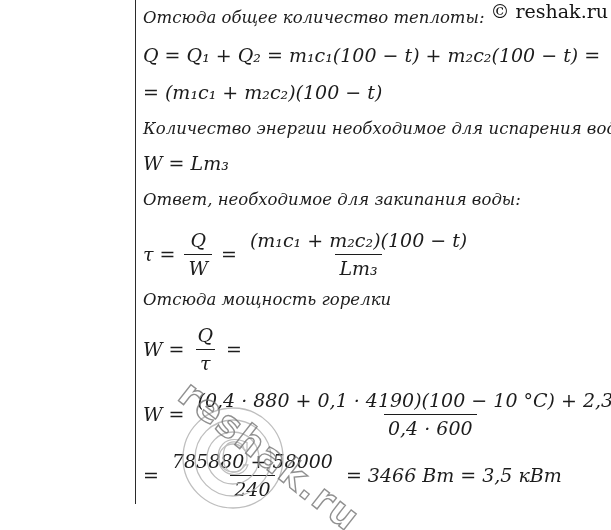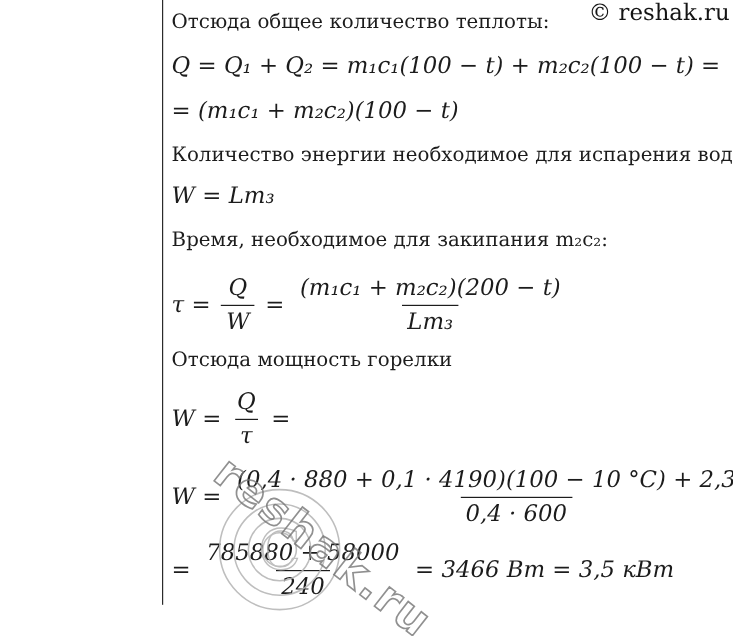--- a/index.html
+++ b/index.html
@@ -9,21 +9,21 @@
     font-family:"DejaVu Serif", serif; color:#1c1c1c;
   }
   .rule {
     position:absolute; left:135px; top:0; width:1px; height:504px;
     background:#2b2b2b;
   }
   .copyright {
     position:absolute; top:0; right:3px;
     font-size:19px; color:#141414; white-space:nowrap;text-align:center;
   }
-  .line { position:absolute; left:143px; white-space:nowrap; line-height:22px; }
+  .line { position:absolute; left:143px; white-space:nowrap; line-height:22px;font-style:italic; }
   .text { font-size:16.5px; }
   .math { font-size:19px; font-style:italic; }
   .row  { display:flex; align-items:center; gap:9px; }
   .frac { display:inline-flex; flex-direction:column; align-items:center; line-height:1.4; }
   .frac .num { padding:0 4px; }
   .frac .den { border-top:1.5px solid #1c1c1c; padding:0 4px; }
   .answer {
     position:absolute; left:2px; top:501px; font-size:16px;
     display:flex; gap:7px; white-space:nowrap;margin-top:48px;
   }
@@ -50,31 +50,31 @@
   <div class="line text" style="top:7px">Отсюда общее количество теплоты:</div>
 
   <div class="line math" style="top:44px">Q = Q₁ + Q₂ = m₁c₁(100 − t) + m₂c₂(100 − t) =</div>
 
   <div class="line math" style="top:81px">= (m₁c₁ + m₂c₂)(100 − t)</div>
 
   <div class="line text" style="top:118px">Количество энергии необходимое для испарения воды:</div>
 
   <div class="line math" style="top:152px">W = Lm₃</div>
 
-  <div class="line text" style="top:189px">Время, необходимое для закипания m₂c₂:</div>
+  <div class="line text" style="top:189px">Ответ, необходимое для закипания воды:</div>
 
   <div class="line math row" style="top:227px">
     <span>τ =</span>
     <span class="frac">
       <span class="num">Q</span>
       <span class="den">W</span>
     </span>
     <span>=</span>
     <span class="frac">
-      <span class="num">(m₁c₁ + m₂c₂)(200 − t)</span>
+      <span class="num">(m₁c₁ + m₂c₂)(100 − t)</span>
       <span class="den">Lm₃</span>
     </span>
   </div>
 
   <div class="line text" style="top:289px">Отсюда мощность горелки</div>
 
   <div class="line math row" style="top:322px">
     <span>W =</span>
     <span class="frac">
       <span class="num">Q</span>

